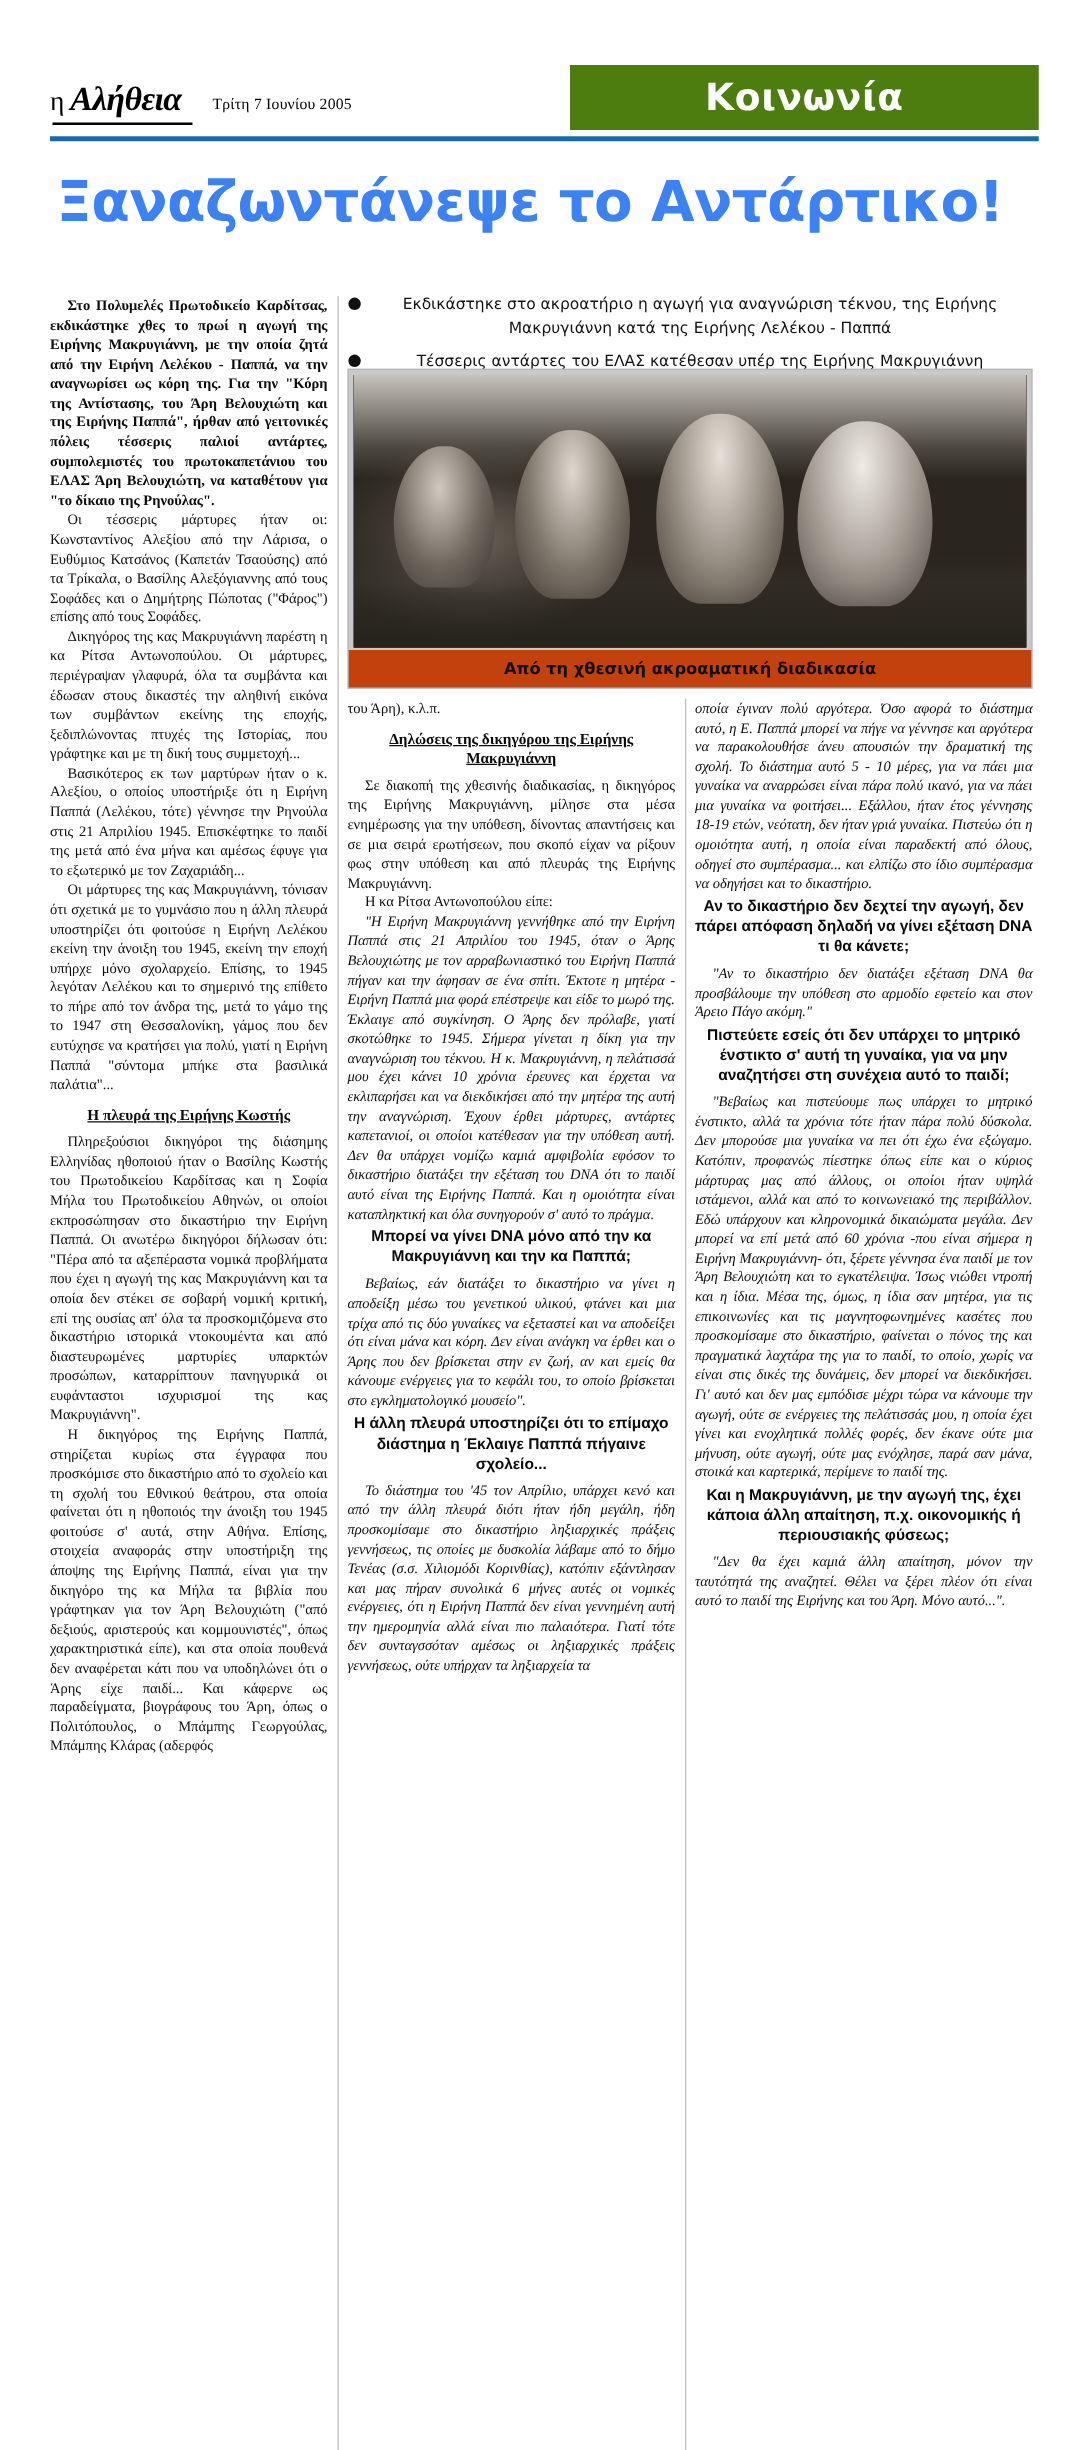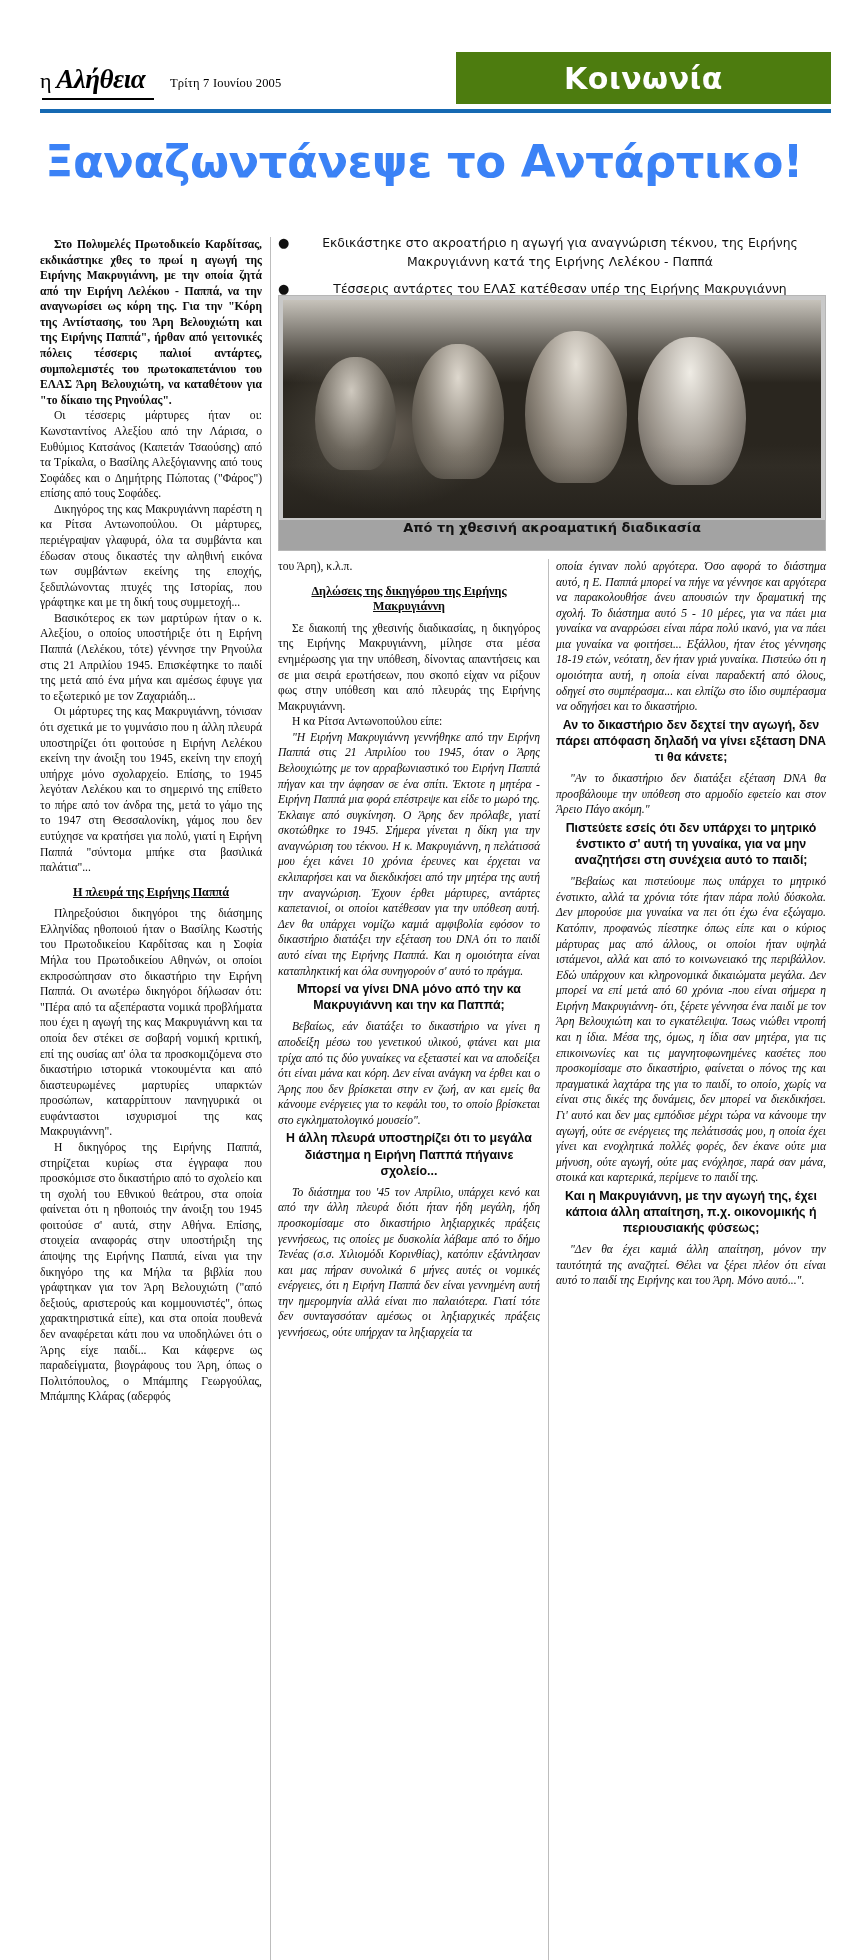--- a/index.html
+++ b/index.html
@@ -115,22 +115,22 @@
   }
   .photo::after {
     content:"";
     position:absolute; left:0; right:0; bottom:0; height:34%;
     background: linear-gradient(0deg, rgba(35,32,27,.55) 0%, rgba(90,86,78,.12) 70%, rgba(0,0,0,0) 100%);
   }
   .fig { position:absolute; border-radius:48% 48% 35% 35% / 55% 55% 45% 45%; }
   .caption-bar {
     position:absolute; left:0; right:0; bottom:0;
     height: 30px;
-    background:#a3a3a3;
-    display:flex; justify-content:center;
+    background:#c2410c;
+    display:flex; align-items:center; justify-content:center;
   }
   .caption-bar span {
     font-family:"DejaVu Sans", sans-serif;
     font-size: 13px; font-weight:700; color:#111;
   }
 
   
   .cols {
     position:absolute;
     left:40px; top:185px; right:33px; bottom:28px;
@@ -225,35 +225,35 @@
 
     <div class="divider-v" style="left:230px;"></div>
     <div class="divider-v" style="left:508px; top:322px;"></div>
 
     <div class="col col1">
       <p class="lead">Στο Πολυμελές Πρωτοδικείο Καρδίτσας, εκδικάστηκε χθες το πρωί η αγωγή της Ειρήνης Μακρυγιάννη, με την οποία ζητά από την Ειρήνη Λελέκου - Παππά, να την αναγνωρίσει ως κόρη της. Για την "Κόρη της Αντίστασης, του Άρη Βελουχιώτη και της Ειρήνης Παππά", ήρθαν από γειτονικές πόλεις τέσσερις παλιοί αντάρτες, συμπολεμιστές του πρωτοκαπετάνιου του ΕΛΑΣ Άρη Βελουχιώτη, να καταθέτουν για "το δίκαιο της Ρηνούλας".</p>
       <p>Οι τέσσερις μάρτυρες ήταν οι: Κωνσταντίνος Αλεξίου από την Λάρισα, ο Ευθύμιος Κατσάνος (Καπετάν Τσαούσης) από τα Τρίκαλα, ο Βασίλης Αλεξόγιαννης από τους Σοφάδες και ο Δημήτρης Πώποτας ("Φάρος") επίσης από τους Σοφάδες.</p>
       <p>Δικηγόρος της κας Μακρυγιάννη παρέστη η κα Ρίτσα Αντωνοπούλου. Οι μάρτυρες, περιέγραψαν γλαφυρά, όλα τα συμβάντα και έδωσαν στους δικαστές την αληθινή εικόνα των συμβάντων εκείνης της εποχής, ξεδιπλώνοντας πτυχές της Ιστορίας, που γράφτηκε και με τη δική τους συμμετοχή...</p>
       <p>Βασικότερος εκ των μαρτύρων ήταν ο κ. Αλεξίου, ο οποίος υποστήριξε ότι η Ειρήνη Παππά (Λελέκου, τότε) γέννησε την Ρηνούλα στις 21 Απριλίου 1945. Επισκέφτηκε το παιδί της μετά από ένα μήνα και αμέσως έφυγε για το εξωτερικό με τον Ζαχαριάδη...</p>
       <p>Οι μάρτυρες της κας Μακρυγιάννη, τόνισαν ότι σχετικά με το γυμνάσιο που η άλλη πλευρά υποστηρίζει ότι φοιτούσε η Ειρήνη Λελέκου εκείνη την άνοιξη του 1945, εκείνη την εποχή υπήρχε μόνο σχολαρχείο. Επίσης, το 1945 λεγόταν Λελέκου και το σημερινό της επίθετο το πήρε από τον άνδρα της, μετά το γάμο της το 1947 στη Θεσσαλονίκη, γάμος που δεν ευτύχησε να κρατήσει για πολύ, γιατί η Ειρήνη Παππά "σύντομα μπήκε στα βασιλικά παλάτια"...</p>
-      <div class="subhead">Η πλευρά της Ειρήνης Παππά</div>
+      <div class="subhead">Η πλευρά της Ειρήνης Κωστής</div>
       <p>Πληρεξούσιοι δικηγόροι της διάσημης Ελληνίδας ηθοποιού ήταν ο Βασίλης Κωστής του Πρωτοδικείου Καρδίτσας και η Σοφία Μήλα του Πρωτοδικείου Αθηνών, οι οποίοι εκπροσώπησαν στο δικαστήριο την Ειρήνη Παππά. Οι ανωτέρω δικηγόροι δήλωσαν ότι: "Πέρα από τα αξεπέραστα νομικά προβλήματα που έχει η αγωγή της κας Μακρυγιάννη και τα οποία δεν στέκει σε σοβαρή νομική κριτική, επί της ουσίας απ' όλα τα προσκομιζόμενα στο δικαστήριο ιστορικά ντοκουμέντα και από διαστευρωμένες μαρτυρίες υπαρκτών προσώπων, καταρρίπτουν πανηγυρικά οι ευφάνταστοι ισχυρισμοί της κας Μακρυγιάννη".</p>
       <p>Η δικηγόρος της Ειρήνης Παππά, στηρίζεται κυρίως στα έγγραφα που προσκόμισε στο δικαστήριο από το σχολείο και τη σχολή του Εθνικού θεάτρου, στα οποία φαίνεται ότι η ηθοποιός την άνοιξη του 1945 φοιτούσε σ' αυτά, στην Αθήνα. Επίσης, στοιχεία αναφοράς στην υποστήριξη της άποψης της Ειρήνης Παππά, είναι για την δικηγόρο της κα Μήλα τα βιβλία που γράφτηκαν για τον Άρη Βελουχιώτη ("από δεξιούς, αριστερούς και κομμουνιστές", όπως χαρακτηριστικά είπε), και στα οποία πουθενά δεν αναφέρεται κάτι που να υποδηλώνει ότι ο Άρης είχε παιδί... Και κάφερνε ως παραδείγματα, βιογράφους του Άρη, όπως ο Πολιτόπουλος, ο Μπάμπης Γεωργούλας, Μπάμπης Κλάρας (αδερφός</p>
     </div>
 
     <div class="col col2">
       <div class="col2-inner">
         <p class="noind">του Άρη), κ.λ.π.</p>
         <div class="subhead">Δηλώσεις της δικηγόρου της Ειρήνης Μακρυγιάννη</div>
         <p>Σε διακοπή της χθεσινής διαδικασίας, η δικηγόρος της Ειρήνης Μακρυγιάννη, μίλησε στα μέσα ενημέρωσης για την υπόθεση, δίνοντας απαντήσεις και σε μια σειρά ερωτήσεων, που σκοπό είχαν να ρίξουν φως στην υπόθεση και από πλευράς της Ειρήνης Μακρυγιάννη.</p>
         <p>Η κα Ρίτσα Αντωνοπούλου είπε:</p>
         <p class="ital">"Η Ειρήνη Μακρυγιάννη γεννήθηκε από την Ειρήνη Παππά στις 21 Απριλίου του 1945, όταν ο Άρης Βελουχιώτης με τον αρραβωνιαστικό του Ειρήνη Παππά πήγαν και την άφησαν σε ένα σπίτι. Έκτοτε η μητέρα - Ειρήνη Παππά μια φορά επέστρεψε και είδε το μωρό της. Έκλαιγε από συγκίνηση. Ο Άρης δεν πρόλαβε, γιατί σκοτώθηκε το 1945. Σήμερα γίνεται η δίκη για την αναγνώριση του τέκνου. Η κ. Μακρυγιάννη, η πελάτισσά μου έχει κάνει 10 χρόνια έρευνες και έρχεται να εκλιπαρήσει και να διεκδικήσει από την μητέρα της αυτή την αναγνώριση. Έχουν έρθει μάρτυρες, αντάρτες καπετανιοί, οι οποίοι κατέθεσαν για την υπόθεση αυτή. Δεν θα υπάρχει νομίζω καμιά αμφιβολία εφόσον το δικαστήριο διατάξει την εξέταση του DNA ότι το παιδί αυτό είναι της Ειρήνης Παππά. Και η ομοιότητα είναι καταπληκτική και όλα συνηγορούν σ' αυτό το πράγμα.</p>
         <div class="subhead-sans">Μπορεί να γίνει DNA μόνο από την κα Μακρυγιάννη και την κα Παππά;</div>
         <p class="ital">Βεβαίως, εάν διατάξει το δικαστήριο να γίνει η αποδείξη μέσω του γενετικού υλικού, φτάνει και μια τρίχα από τις δύο γυναίκες να εξεταστεί και να αποδείξει ότι είναι μάνα και κόρη. Δεν είναι ανάγκη να έρθει και ο Άρης που δεν βρίσκεται στην εν ζωή, αν και εμείς θα κάνουμε ενέργειες για το κεφάλι του, το οποίο βρίσκεται στο εγκληματολογικό μουσείο".</p>
-        <div class="subhead-sans">Η άλλη πλευρά υποστηρίζει ότι το μεγάλα διάστημα η Ειρήνη Παππά πήγαινε σχολείο...</div>
+        <div class="subhead-sans">Η άλλη πλευρά υποστηρίζει ότι το επίμαχο διάστημα η Έκλαιγε Παππά πήγαινε σχολείο...</div>
         <p class="ital">Το διάστημα του '45 τον Απρίλιο, υπάρχει κενό και από την άλλη πλευρά διότι ήταν ήδη μεγάλη, ήδη προσκομίσαμε στο δικαστήριο ληξιαρχικές πράξεις γεννήσεως, τις οποίες με δυσκολία λάβαμε από το δήμο Τενέας (σ.σ. Χιλιομόδι Κορινθίας), κατόπιν εξάντλησαν και μας πήραν συνολικά 6 μήνες αυτές οι νομικές ενέργειες, ότι η Ειρήνη Παππά δεν είναι γεννημένη αυτή την ημερομηνία αλλά είναι πιο παλαιότερα. Γιατί τότε δεν συνταγσσόταν αμέσως οι ληξιαρχικές πράξεις γεννήσεως, ούτε υπήρχαν τα ληξιαρχεία τα</p>
       </div>
     </div>
 
     <div class="col col3">
       <div class="col3-inner">
         <p class="noind ital">οποία έγιναν πολύ αργότερα. Όσο αφορά το διάστημα αυτό, η Ε. Παππά μπορεί να πήγε να γέννησε και αργότερα να παρακολουθήσε άνευ απουσιών την δραματική της σχολή. Το διάστημα αυτό 5 - 10 μέρες, για να πάει μια γυναίκα να αναρρώσει είναι πάρα πολύ ικανό, για να πάει μια γυναίκα να φοιτήσει... Εξάλλου, ήταν έτος γέννησης 18-19 ετών, νεότατη, δεν ήταν γριά γυναίκα. Πιστεύω ότι η ομοιότητα αυτή, η οποία είναι παραδεκτή από όλους, οδηγεί στο συμπέρασμα... και ελπίζω στο ίδιο συμπέρασμα να οδηγήσει και το δικαστήριο.</p>
         <div class="subhead-sans">Αν το δικαστήριο δεν δεχτεί την αγωγή, δεν πάρει απόφαση δηλαδή να γίνει εξέταση DNA τι θα κάνετε;</div>
         <p class="ital">"Αν το δικαστήριο δεν διατάξει εξέταση DNA θα προσβάλουμε την υπόθεση στο αρμοδίο εφετείο και στον Άρειο Πάγο ακόμη."</p>
         <div class="subhead-sans">Πιστεύετε εσείς ότι δεν υπάρχει το μητρικό ένστικτο σ' αυτή τη γυναίκα, για να μην αναζητήσει στη συνέχεια αυτό το παιδί;</div>

